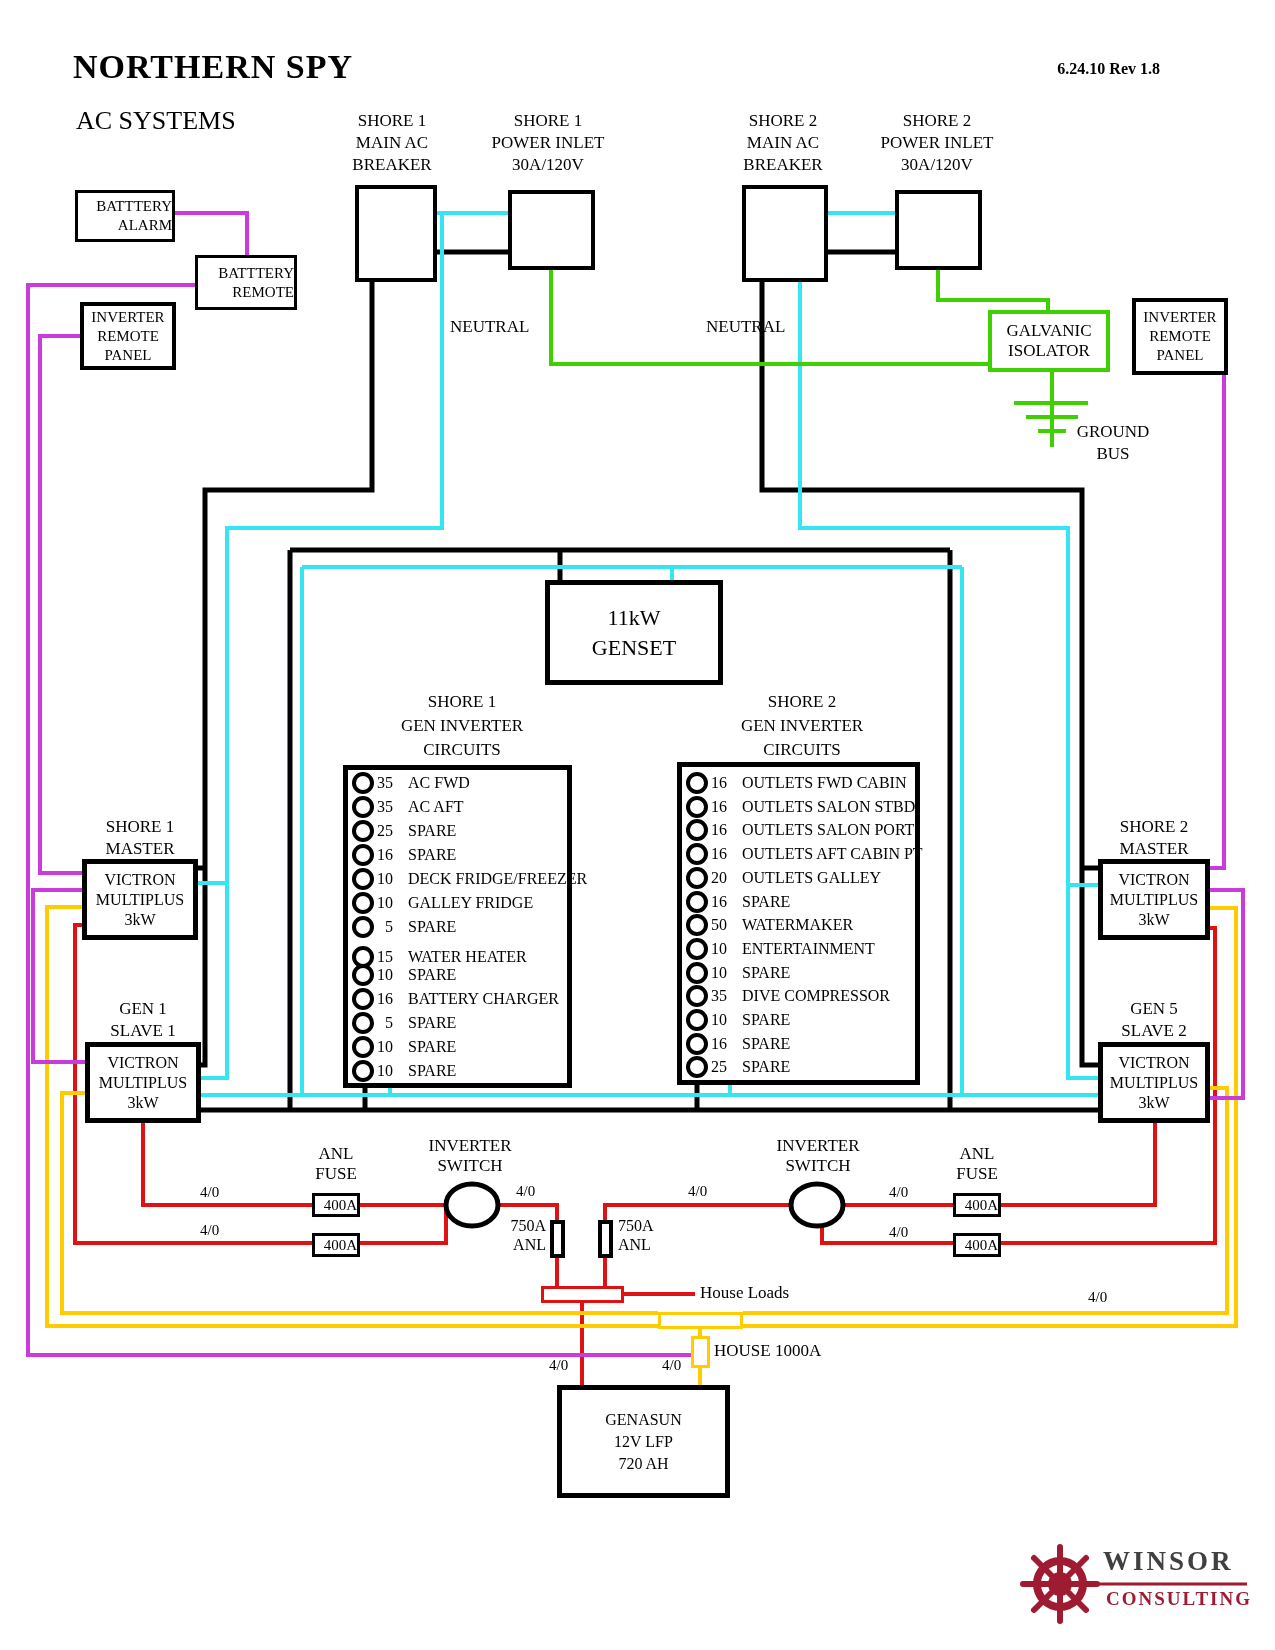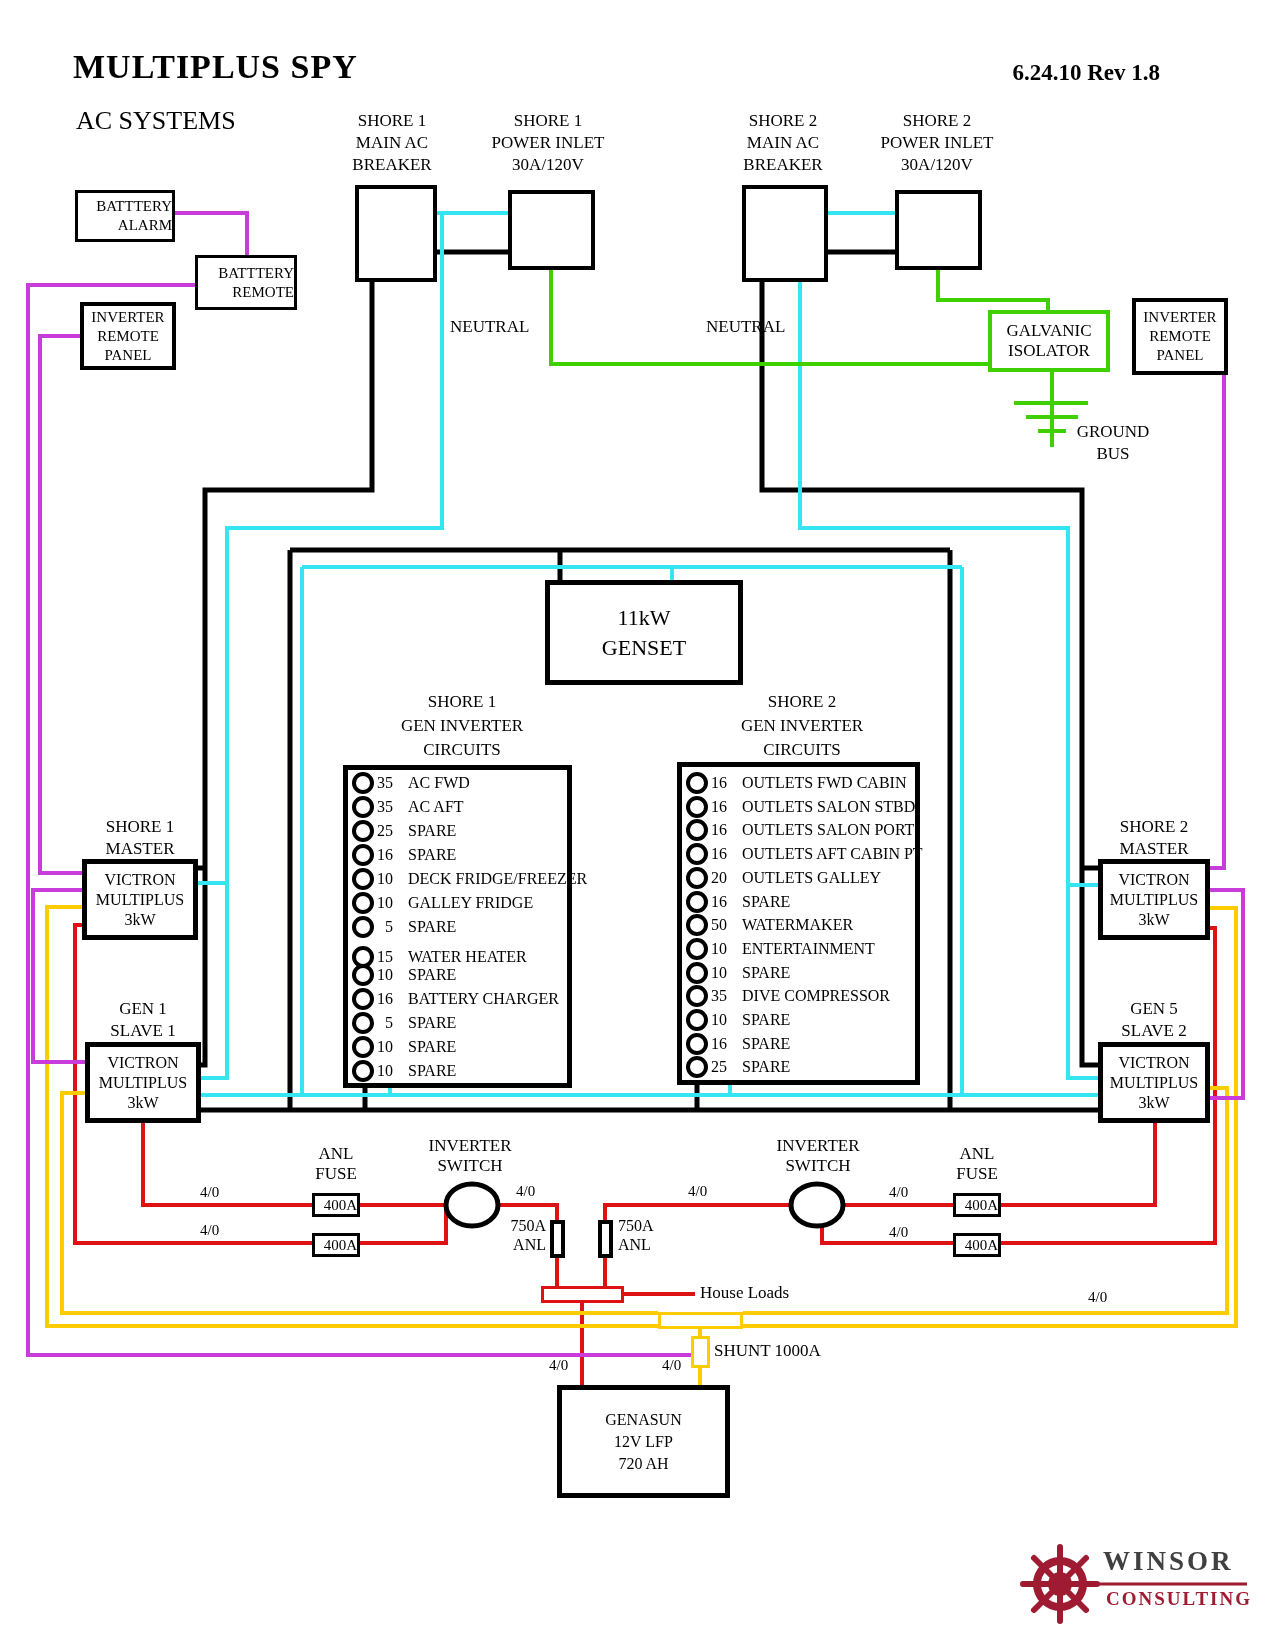--- a/index.html
+++ b/index.html
@@ -15,21 +15,21 @@
   .b3{border-width:3px;align-items:flex-end;}
   .b5{border-width:5px;}
   .f15{font-size:15px;line-height:19px;}
   .panel{position:absolute;z-index:2;box-sizing:border-box;border:5px solid #000;background:#fff;}
   .crow{position:absolute;left:0;width:100%;height:24px;font-size:16px;}
   .ring{position:absolute;left:4px;top:1px;width:14px;height:14px;border:4px solid #000;border-radius:50%;background:#fff;}
   .amp{position:absolute;left:15px;top:0;width:30px;text-align:right;line-height:23px;}
   .clabel{position:absolute;left:60px;top:0;line-height:23px;white-space:nowrap;}
   .title{position:absolute;z-index:2;font-size:34px;font-weight:bold;letter-spacing:1px;white-space:nowrap;}
   .subtitle{position:absolute;z-index:2;font-size:26px;white-space:nowrap;}
-  .rev{position:absolute;z-index:2;font-size:23px;font-weight:bold;text-align:right;white-space:nowrap;}
+  .rev{position:absolute;z-index:2;font-size:16px;font-weight:bold;text-align:right;white-space:nowrap;}
   .awg{position:absolute;z-index:2;font-size:15px;white-space:nowrap;}
   .logo-t1{position:absolute;z-index:2;font-size:27px;font-weight:bold;letter-spacing:3px;color:#404040;white-space:nowrap;}
   .logo-t2{position:absolute;z-index:2;font-size:19px;font-weight:bold;letter-spacing:2px;color:#9E1B32;white-space:nowrap;}
 </style>
 </head>
 <body>
 
 <div class="page">
 
   <svg class="wires" width="1275" height="1650" viewBox="0 0 1275 1650">
@@ -127,21 +127,21 @@
         <line x1="-37" y1="0" x2="37" y2="0"></line>
         <line x1="-26" y1="-26" x2="26" y2="26"></line>
         <line x1="-26" y1="26" x2="26" y2="-26"></line>
       </g>
       <circle cx="1060" cy="1584" r="23" stroke-width="8"></circle>
       <circle cx="1060" cy="1584" r="12" fill="#9E1B32" stroke="none"></circle>
       <line x1="1095" y1="1584" x2="1247" y2="1584" stroke-width="3"></line>
     </g>
   </svg>
 
-  <div class="title" style="left:73px;top:48px;">MULTIPLUS SPY</div>
+  <div class="title" style="left:73px;top:48px;">NORTHERN SPY</div>
   <div class="subtitle" style="left:76px;top:106px;">AC SYSTEMS</div>
   <div class="rev" style="left:1000px;top:60px;width:160px;">6.24.10 Rev 1.8</div>
 
   <div class="lbl" style="left:312px;top:110px;width:160px;">
     <div>SHORE 1</div>
     <div>MAIN AC</div>
     <div>BREAKER</div>
   </div>
   <div class="lbl" style="left:468px;top:110px;width:160px;">
     <div>SHORE 1</div>
@@ -187,21 +187,21 @@
   </div>
   <div class="box" style="left:988px;top:310px;width:122px;height:62px;border-color:#3ED000;font-size:17px;">
     <div>GALVANIC</div>
     <div>ISOLATOR</div>
   </div>
   <div class="lbl" style="left:1070px;top:421px;width:86px;">
     <div>GROUND</div>
     <div>BUS</div>
   </div>
 
-  <div class="box b5" style="left:545px;top:580px;width:198px;height:105px;font-size:22px;line-height:30px;">
+  <div class="box b5" style="left:545px;top:580px;width:178px;height:105px;font-size:22px;line-height:30px;">
     <div>11kW</div>
     <div>GENSET</div>
   </div>
 
   <div class="lbl" style="left:362px;top:690px;width:200px;line-height:24px;">
     <div>SHORE 1</div>
     <div>GEN INVERTER</div>
     <div>CIRCUITS</div>
   </div>
   <div class="lbl" style="left:702px;top:690px;width:200px;line-height:24px;">
@@ -430,21 +430,21 @@
   <span class="awg" style="left:889px;top:1184px;">4/0</span>
   <span class="awg" style="left:889px;top:1224px;">4/0</span>
   <span class="awg" style="left:1088px;top:1289px;">4/0</span>
   <span class="awg" style="left:549px;top:1357px;">4/0</span>
   <span class="awg" style="left:662px;top:1357px;">4/0</span>
 
   <div class="box" style="left:541px;top:1286px;width:83px;height:17px;border:3px solid #DE1212;"></div>
   <div class="lbl lbl-left" style="left:700px;top:1282px;">House Loads</div>
   <div class="box" style="left:658px;top:1312px;width:85px;height:17px;border:3px solid #FFCC00;"></div>
   <div class="box" style="left:691px;top:1336px;width:19px;height:32px;border:3px solid #FFCC00;"></div>
-  <div class="lbl lbl-left" style="left:714px;top:1340px;">SHUNT 1000A</div>
+  <div class="lbl lbl-left" style="left:714px;top:1340px;">HOUSE 1000A</div>
 
   <div class="box b5" style="left:557px;top:1385px;width:173px;height:113px;line-height:22px;">
     <div>GENASUN</div>
     <div>12V LFP</div>
     <div>720 AH</div>
   </div>
 
   <div class="logo-t1" style="left:1103px;top:1546px;">WINSOR</div>
   <div class="logo-t2" style="left:1106px;top:1588px;">CONSULTING</div>
 

